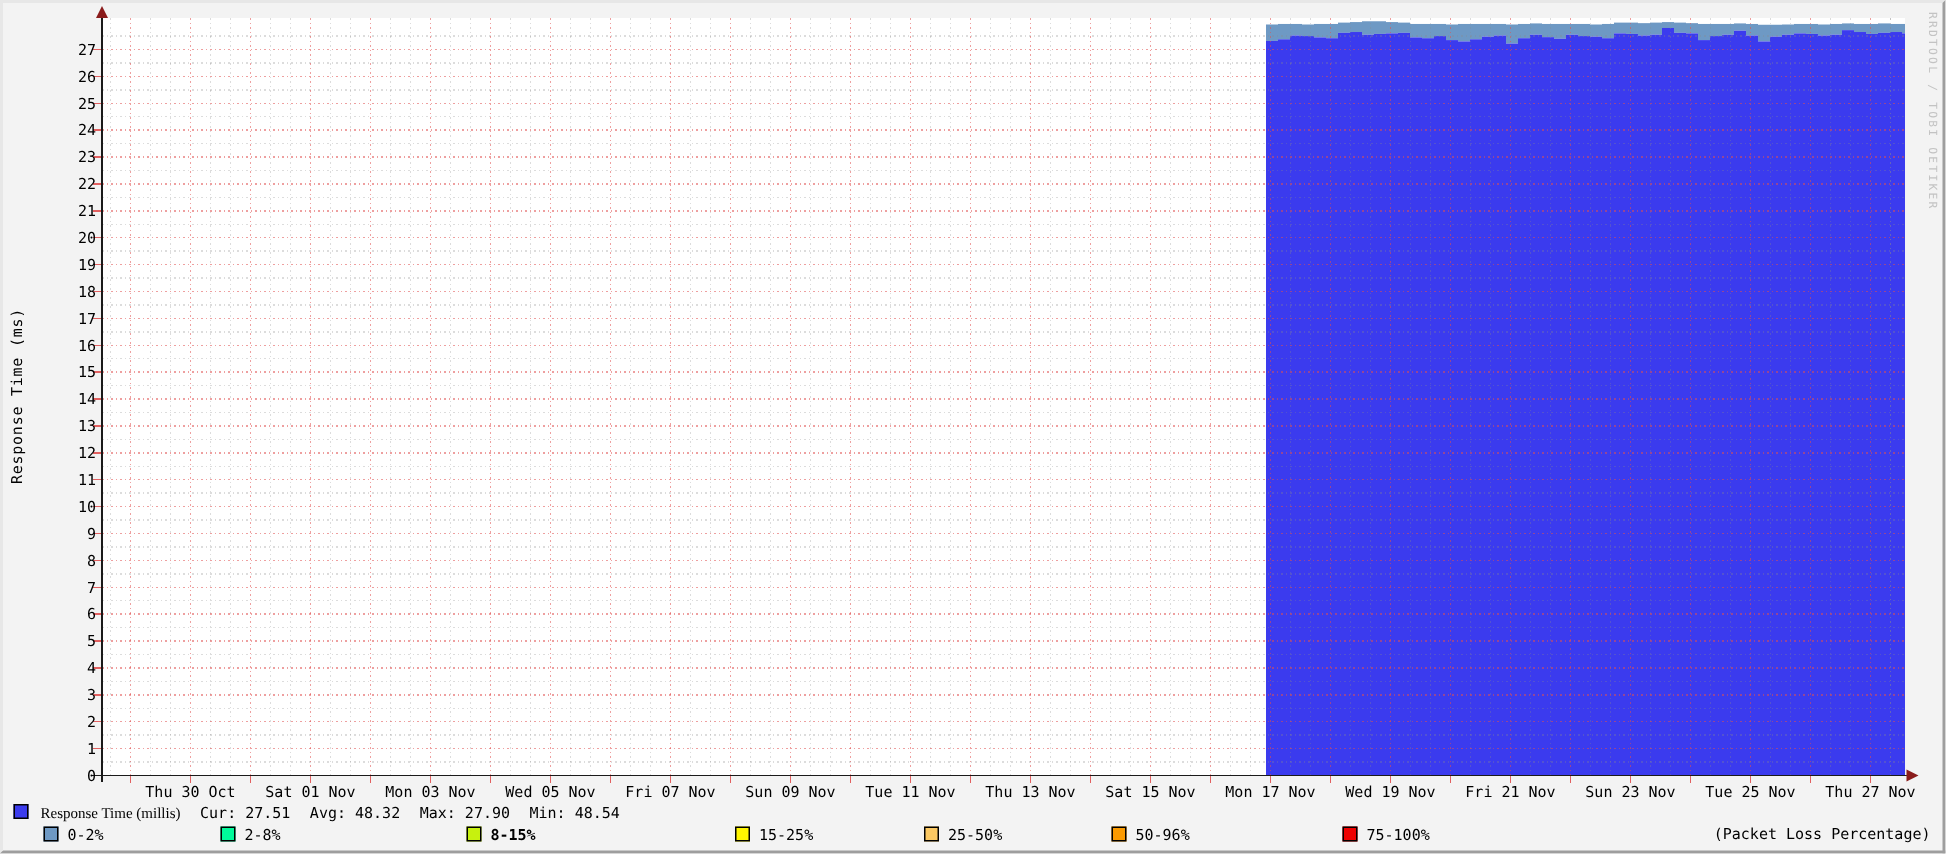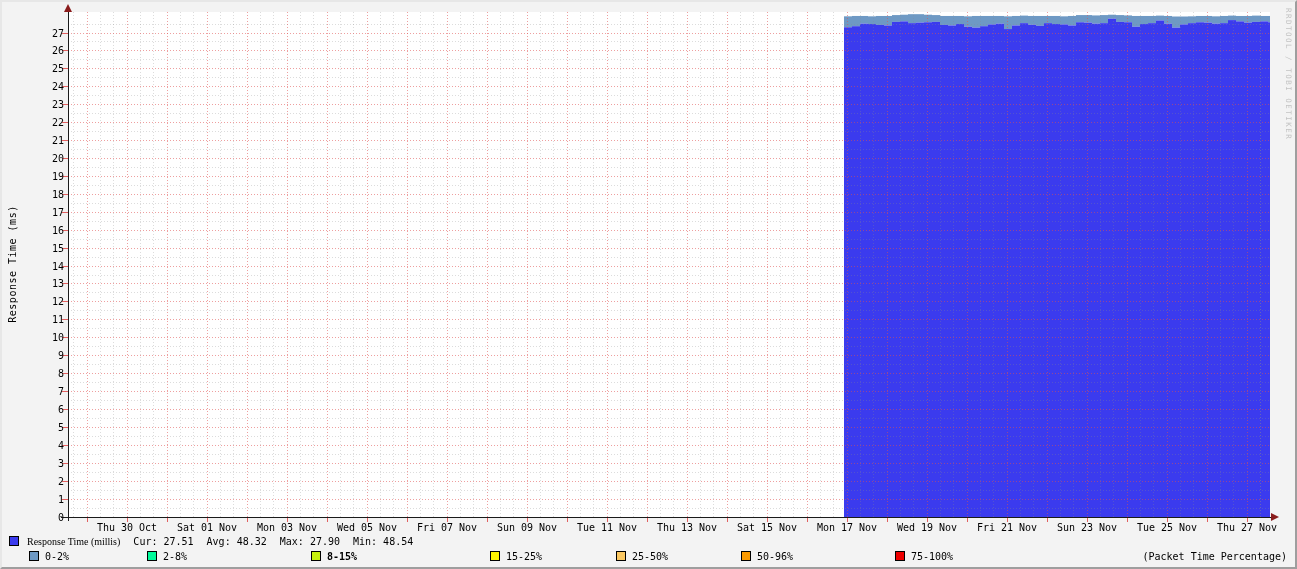--- a/index.html
+++ b/index.html
@@ -403,21 +403,21 @@
 
   <div class="ylabel">Response Time (ms)</div>
 
   <div class="watermark">RRDTOOL / TOBI OETIKER</div>
 
   <div class="legend-row legend-row-1">
     <span class="swatch" id="series-swatch" style="background: rgb(59, 59, 238);"></span><span class="series-label">Response Time (millis)</span><span id="stats-container"><span class="stat">Cur: 27.51</span><span class="stat">Avg: 48.32</span><span class="stat">Max: 27.90</span><span class="stat">Min: 48.54</span></span>
   </div>
 
   <div class="legend-row legend-row-2" id="loss-row">
-    <span class="loss-note">(Packet Time Percentage)</span>
+    <span class="loss-note">(Packet Loss Percentage)</span>
   <span class="loss-item" style="left: 0px; padding-left: 20px;"><span class="swatch" style="background: rgb(110, 153, 196);"></span><span>0-2%</span></span>
       <span class="loss-item" style="left: 138px;"><span class="swatch" style="background: rgb(0, 250, 154);"></span><span>2-8%</span></span>
       <span class="loss-item" style="left: 302px; font-weight: bold;"><span class="swatch" style="background: rgb(199, 241, 14);"></span><span>8-15%</span></span>
       <span class="loss-item" style="left: 457px; padding-left: 24px;"><span class="swatch" style="background: rgb(255, 245, 0);"></span><span>15-25%</span></span>
       <span class="loss-item" style="left: 607px;"><span class="swatch" style="background: rgb(251, 200, 98);"></span><span>25-50%</span></span>
       <span class="loss-item" style="left: 732px;"><span class="swatch" style="background: rgb(251, 154, 0);"></span><span>50-96%</span></span>
       <span class="loss-item" style="left: 852px; padding-left: 34px;"><span class="swatch" style="background: rgb(238, 0, 0);"></span><span>75-100%</span></span>
     </div>
 
 </div>

